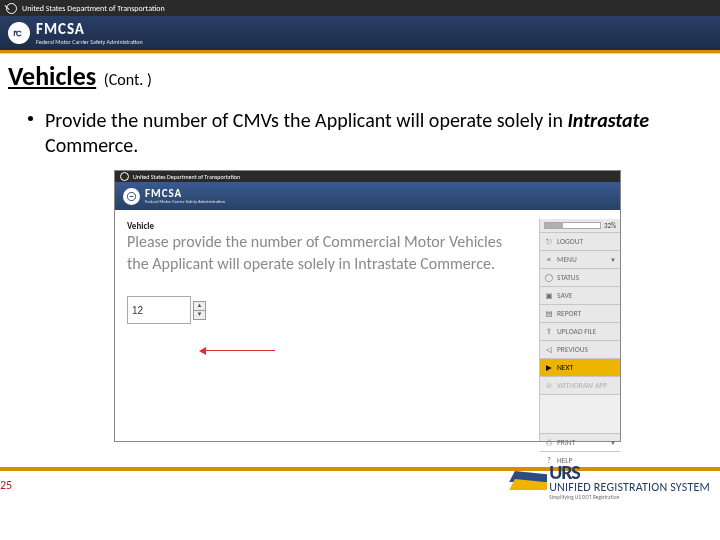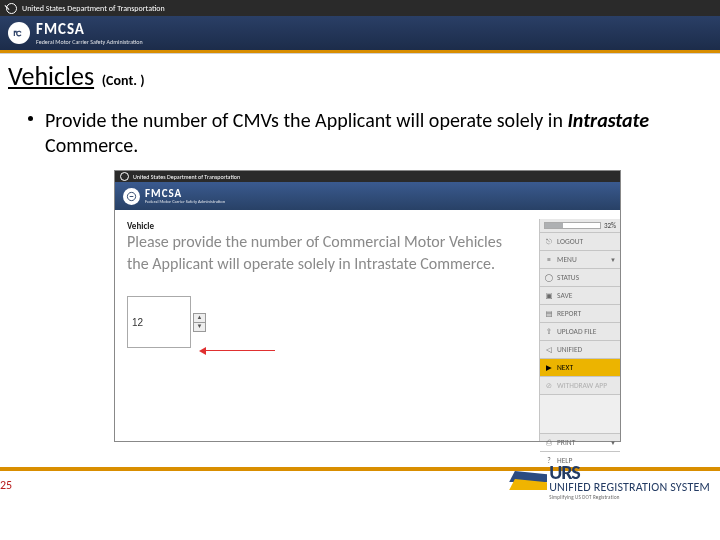--- a/index.html
+++ b/index.html
@@ -12,42 +12,42 @@
   .fmcsa-bar{height:34px;background:linear-gradient(#2a3f66,#1c2c4a);display:flex;align-items:center;padding-left:8px;color:#fff}
   .fmcsa-bar .logo-circle{width:22px;height:22px;border-radius:50%;background:#fff;color:#2a3f66;display:flex;align-items:center;justify-content:center;margin-right:6px}
   .fmcsa-bar .logo-circle svg{width:14px;height:14px}
   .fmcsa-bar .txt{display:flex;flex-direction:column;line-height:1}
   .fmcsa-bar .txt .big{font-size:15px;font-weight:bold;letter-spacing:1px}
   .fmcsa-bar .txt .small{font-size:6px;opacity:.85;margin-top:2px}
   .accent-line{height:3px;background:#d98e00}
   .thin-sep{height:1px;background:#d0d0d0}
   
   .title-row{padding:6px 10px 4px 8px}
-  .title-row .main{font-size:26px;font-weight:normal;text-decoration:underline;display:inline}
-  .title-row .cont{font-size:14px;font-weight:bold;margin-left:4px}
+  .title-row .main{font-size:26px;font-weight:bold;text-decoration:underline;display:inline}
+  .title-row .cont{font-size:16px;font-weight:normal;margin-left:4px}
   
   .bullet-row{padding:12px 16px 0 28px;font-size:20px;line-height:1.25;display:flex}
   .bullet-row .dot{margin:8px 12px 0 0;width:5px;height:5px;border-radius:50%;background:#000;flex-shrink:0}
   .bullet-row .txt b{font-style:italic}
   
   .shot{position:absolute;left:114px;top:170px;width:505px;height:270px;border:1px solid #888;background:#fff}
   .shot .s-dot{height:11px;background:#2a2a2a;color:#fff;font-size:6px;display:flex;align-items:center;padding-left:5px}
   .shot .s-dot .dl{width:7px;height:7px;border-radius:50%;border:1px solid #fff;margin-right:4px}
   .shot .s-fmcsa{height:28px;background:linear-gradient(#3a5a8f,#284166);display:flex;align-items:center;padding-left:8px;color:#fff}
   .shot .s-fmcsa .lc{width:17px;height:17px;border-radius:50%;background:#fff;margin-right:5px;display:flex;align-items:center;justify-content:center;color:#284166}
   .shot .s-fmcsa .lc svg{width:11px;height:11px}
   .shot .s-fmcsa .st{display:flex;flex-direction:column;line-height:1}
   .shot .s-fmcsa .st .b{font-size:11px;font-weight:bold;letter-spacing:1px}
   .shot .s-fmcsa .st .sm{font-size:4.5px;opacity:.85;margin-top:1px}
   .shot .s-body{position:relative;height:calc(100% - 39px)}
   .shot .s-main{position:absolute;left:0;top:0;right:82px;bottom:0;padding:10px 12px}
   .shot .s-main .crumb{font-size:9px;color:#222;font-weight:bold;}
   .shot .s-main .prompt{font-size:16px;color:#8a8a8a;line-height:1.35;margin-bottom:22px}
   .shot .s-main .num-field{display:flex;align-items:center}
-  .shot .s-main .num-field input{width:54px;height:18px;border:1px solid #aaa;font-size:10px;padding:16px 4px;color:#333}
+  .shot .s-main .num-field input{width:54px;height:18px;border:1px solid #aaa;font-size:10px;padding:4px 4px;color:#333}
   .shot .s-main .num-field .spin{margin-left:2px;display:flex;flex-direction:column}
   .shot .s-main .num-field .spin div{width:11px;height:8px;border:1px solid #999;background:#eee;font-size:6px;line-height:6px;text-align:center;color:#555;cursor:pointer}
   .shot .s-main .num-field .spin div:first-child{border-bottom:0}
   .shot .arrow-line{position:absolute;left:90px;top:140px;width:70px;height:1px;background:#e03030}
   .shot .arrow-line:before{content:"";position:absolute;left:-6px;top:-3px;width:0;height:0;border-right:7px solid #e03030;border-top:4px solid transparent;border-bottom:4px solid transparent}
   .shot .annot{position:absolute;left:165px;top:126px;font-size:12px;color:#000;line-height:1.2;width:175px;text-align:center}
   
   .shot .s-side{position:absolute;right:0;top:9px;width:80px;bottom:0;background:#e8e8e8;border-left:1px solid #c5c5c5;font-size:7.5px}
   .shot .s-side .prog{height:13px;border-bottom:1px solid #c5c5c5;display:flex;align-items:center;padding:0 4px}
   .shot .s-side .prog .bar{flex:1;height:5px;background:#fff;margin-right:3px;border:1px solid #aaa;position:relative}
@@ -159,21 +159,21 @@
         <div class="item">
             <span class="ic">▤</span>
             <span>REPORT</span>
           </div>
         <div class="item">
             <span class="ic">⇧</span>
             <span>UPLOAD FILE</span>
           </div>
         <div class="item">
             <span class="ic">◁</span>
-            <span>UNIFIED</span>
+            <span>PREVIOUS</span>
           </div>
         <div class="item next">
             <span class="ic">▶</span>
             <span>NEXT</span>
           </div>
         <div class="item withdraw">
             <span class="ic">⊘</span>
             <span>WITHDRAW APP</span>
           </div>
         <div class="spacer"></div>

